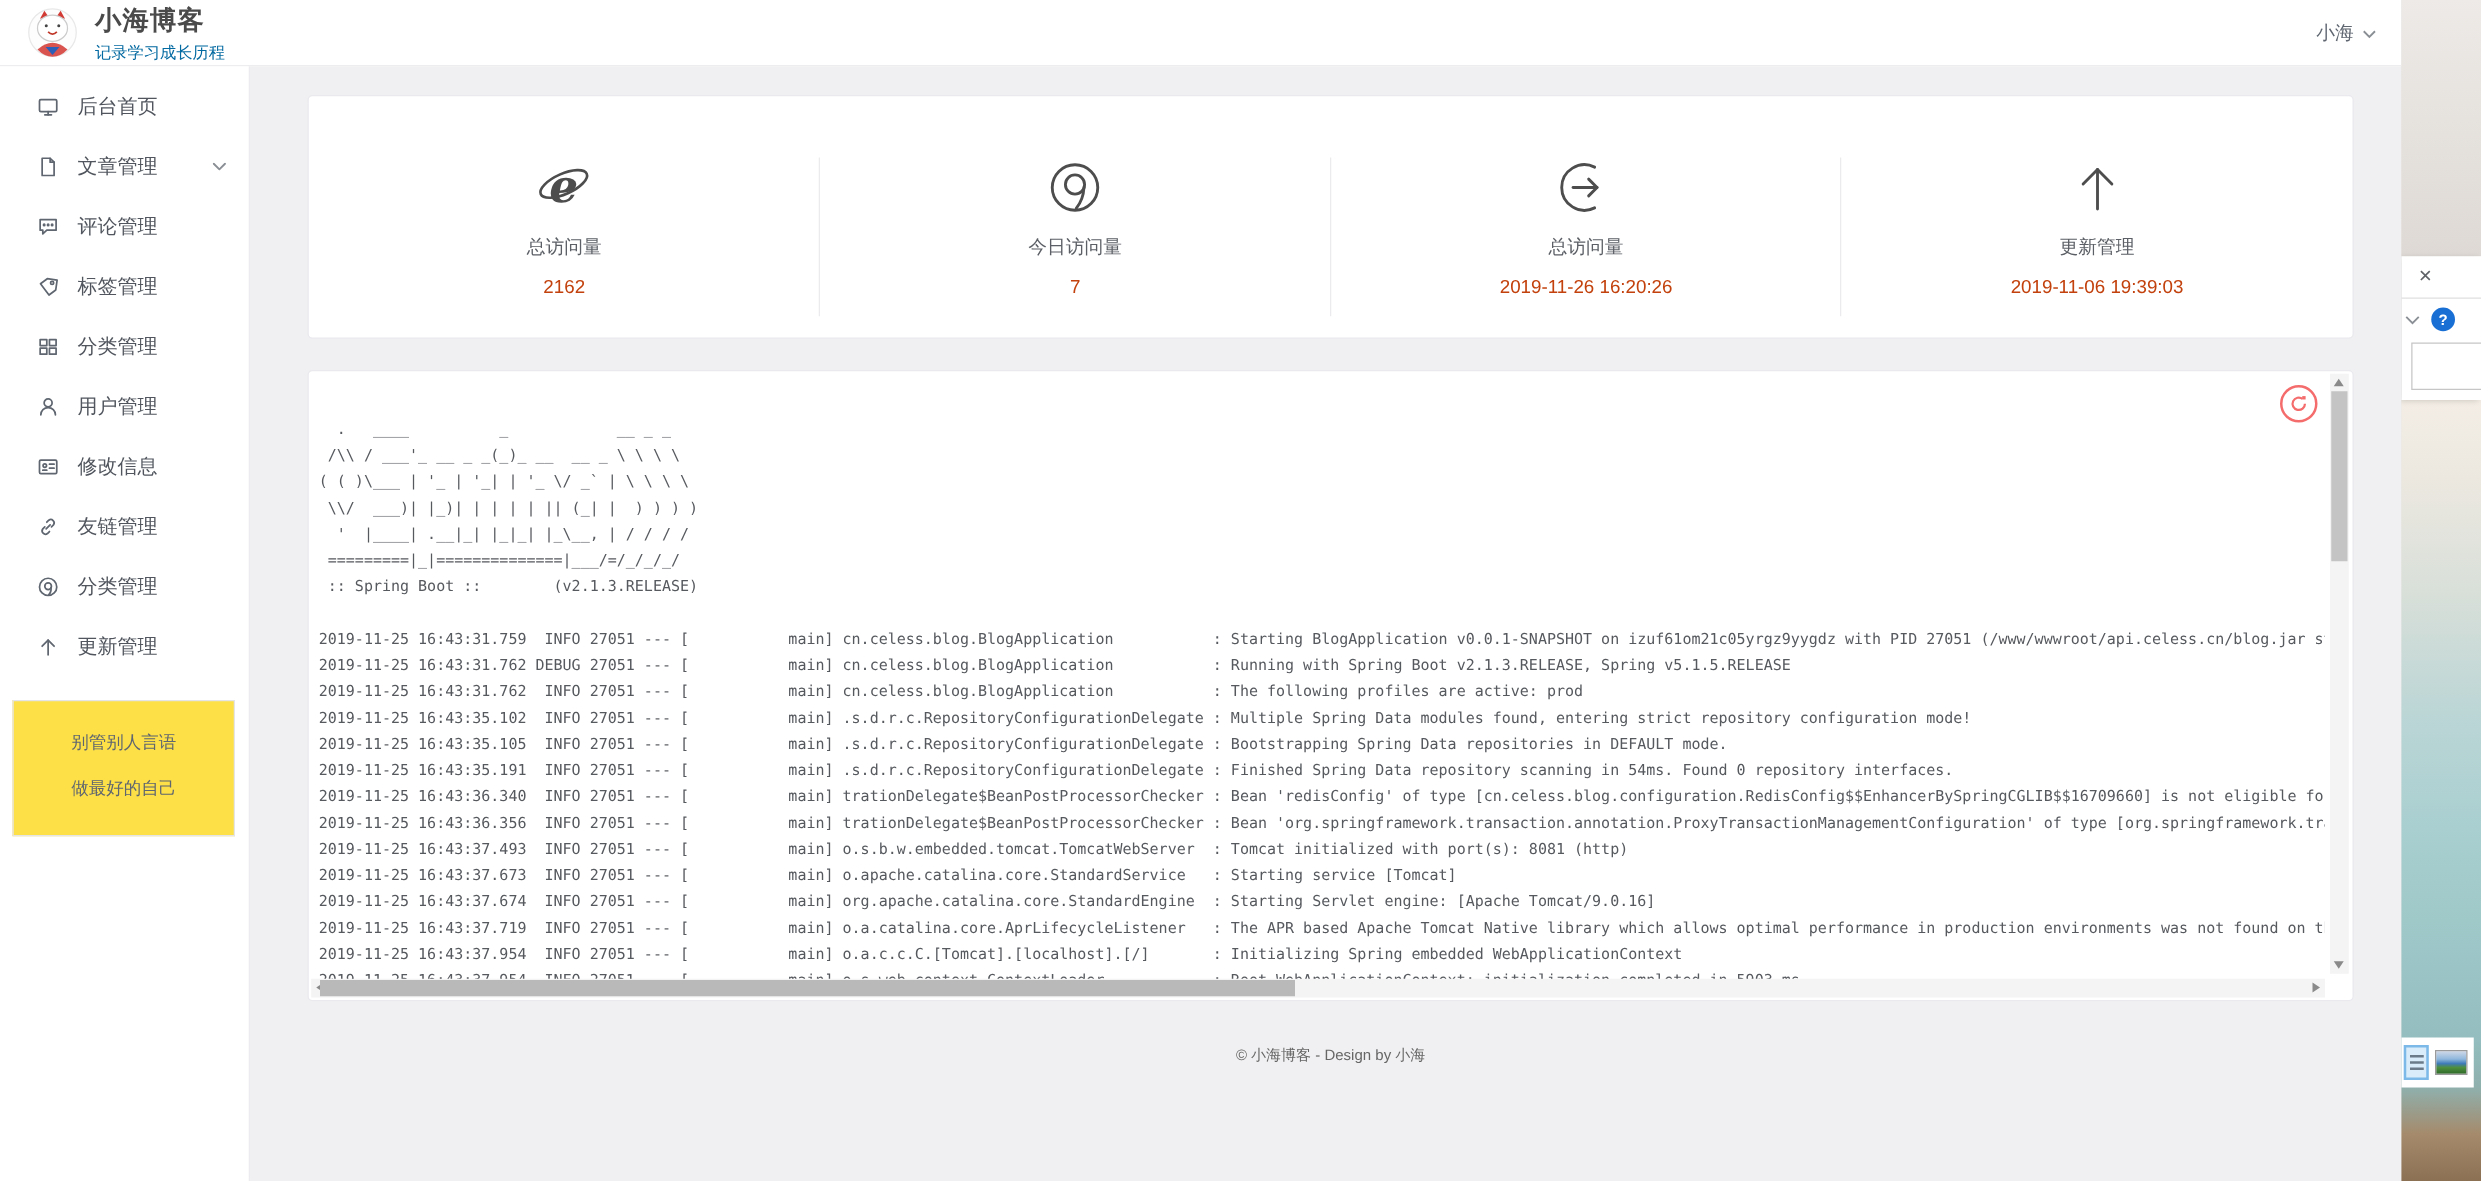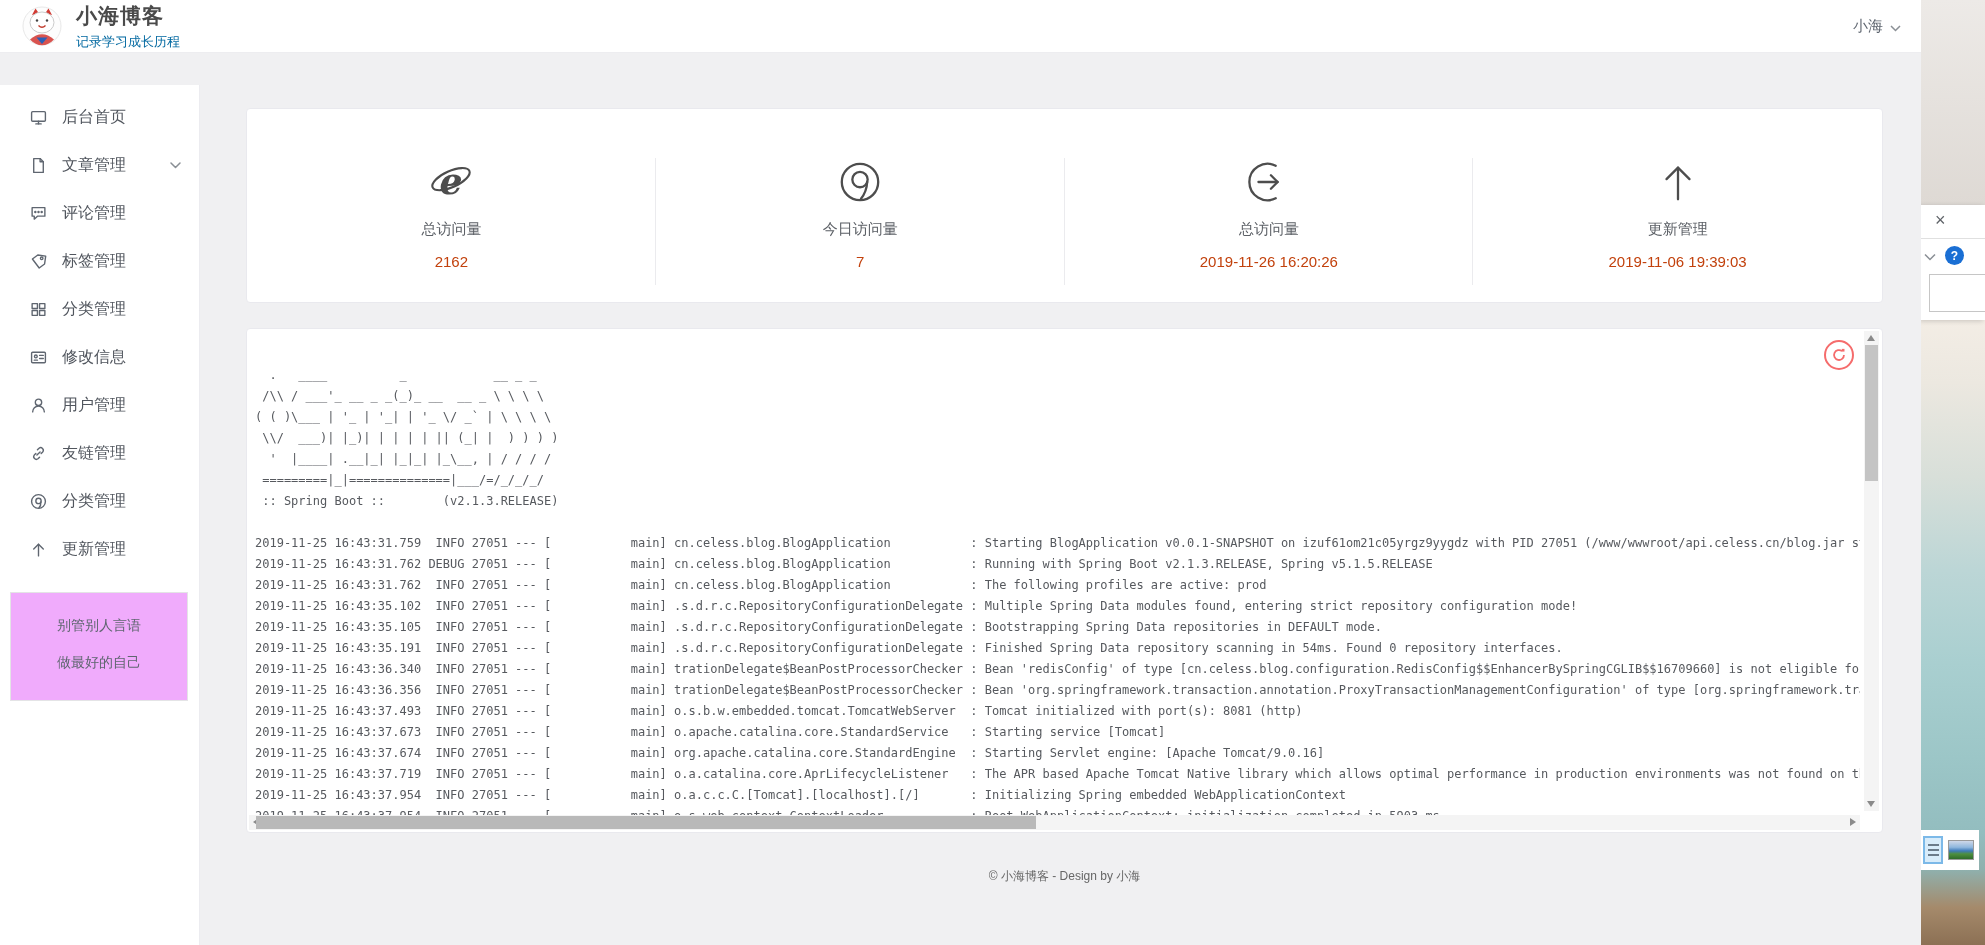--- a/index.html
+++ b/index.html
@@ -3,21 +3,21 @@
 <meta charset="utf-8">
 <style>
   * { box-sizing: border-box; margin: 0; padding: 0; }
   html,body { width:1985px; height:945px; overflow:hidden; }
   body { font-family:"Liberation Sans", sans-serif; background:#e9e7e4; }
 
   .screen { position:relative; width:1985px; height:945px; overflow:hidden; }
 
   
   .app { position:absolute; left:0; top:0; width:1921px; height:945px;
-         background:#f0f0f2; display:flex; flex-direction:column;gap:32px; }
+         background:#f0f0f2; display:flex; flex-direction:column; }
 
   
   .topbar { height:53px; background:#fff; border-bottom:1px solid #ededf0;
             display:flex; align-items:center; padding:0 18px 0 22px; flex:none; }
   .avatar { width:40px; height:40px; flex:none; }
   .brand { margin-left:14px; }
   .brand-title { font-size:21px; font-weight:bold; color:#4a4a4a; letter-spacing:1px; }
   .brand-sub { font-size:13px; color:#0369a1; margin-top:3px; }
   .user-menu { margin-left:auto; display:flex; align-items:center; gap:7px;
                color:#5f6670; font-size:15px; cursor:pointer; padding-right:2px; }
@@ -25,21 +25,21 @@
   
   .layout { flex:1; display:flex; min-height:0; }
 
   
   .sidebar { width:200px; flex:none; background:#fff; border-right:1px solid #ececf0; padding-top:8px; }
   .nav-item { height:48px; display:flex; align-items:center; padding:0 18px 0 30px;
               color:#51565e; font-size:16px; cursor:pointer; }
   .nav-item .nicon { width:17px; height:17px; margin-right:15px; flex:none; display:flex; }
   .nav-item svg { stroke:#5f6670; fill:none; stroke-width:1.3; stroke-linecap:round; stroke-linejoin:round; }
   .nav-chevron { margin-left:auto; display:flex; }
-  .motto-box { margin:19px 11px 0 10px; border:1px solid #e4e4e6; background:#f0abfc;
+  .motto-box { margin:19px 11px 0 10px; border:1px solid #e4e4e6; background:#fde047;
                text-align:center; padding:24px 4px 28px; color:#5f6670; font-size:14px; }
   .motto-box .line + .line { margin-top:19px; }
 
   
   .content { flex:1; min-width:0; padding:23px 38px 0 46px; }
 
   .stats-card { background:#fff; border:1px solid #e9e9ee; border-radius:4px;
                 height:195px; display:flex; }
   .stat-col { flex:1; position:relative; display:flex; flex-direction:column; align-items:center; padding-top:50px; }
   .stat-col:not(:last-child)::after { content:""; position:absolute; right:0; top:49px; bottom:17px;
@@ -183,37 +183,37 @@
                   <rect x="9" y="2.5" width="5" height="4.5"></rect>
                   <rect x="2" y="9" width="5" height="4.5"></rect>
                   <rect x="9" y="9" width="5" height="4.5"></rect>
                 </svg>
             </span>
             <span>分类管理</span>
           </div>
           <div class="nav-item">
             <span class="nicon">
               <svg viewBox="0 0 16 16" width="17" height="17">
+                  <circle cx="8" cy="5" r="3"></circle>
+                  <path d="M2.5 14 a5.5 5.5 0 0 1 11 0"></path>
+                </svg>
+            </span>
+            <span>用户管理</span>
+          </div>
+          <div class="nav-item">
+            <span class="nicon">
+              <svg viewBox="0 0 16 16" width="17" height="17">
                   <rect x="1.5" y="3" width="13" height="10" rx="1"></rect>
                   <circle cx="5.5" cy="7" r="1.3"></circle>
                   <line x1="9" y1="6" x2="12.5" y2="6"></line>
                   <line x1="9" y1="9" x2="12.5" y2="9"></line>
                   <line x1="4" y1="10.5" x2="7" y2="10.5"></line>
                 </svg>
             </span>
             <span>修改信息</span>
-          </div>
-          <div class="nav-item">
-            <span class="nicon">
-              <svg viewBox="0 0 16 16" width="17" height="17">
-                  <circle cx="8" cy="5" r="3"></circle>
-                  <path d="M2.5 14 a5.5 5.5 0 0 1 11 0"></path>
-                </svg>
-            </span>
-            <span>用户管理</span>
           </div>
           <div class="nav-item">
             <span class="nicon">
               <svg viewBox="0 0 16 16" width="17" height="17">
                   <path d="M6.5 9.5 l3 -3"></path>
                   <path d="M7 4.5 l1.5 -1.5 a2.5 2.5 0 0 1 3.5 3.5 L10.5 8"></path>
                   <path d="M9 11.5 L7.5 13 a2.5 2.5 0 0 1 -3.5 -3.5 L5.5 8"></path>
                 </svg>
             </span>
             <span>友链管理</span>

